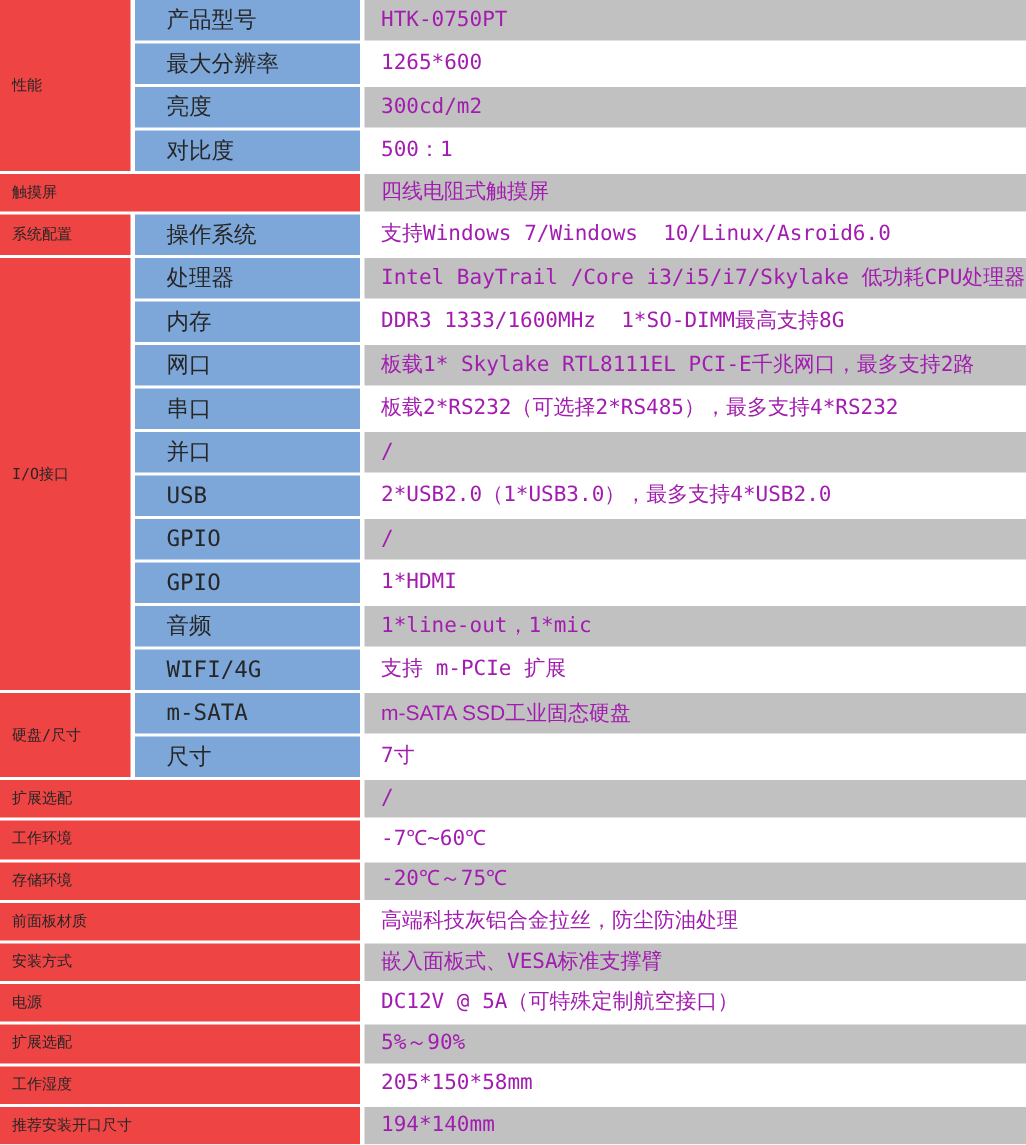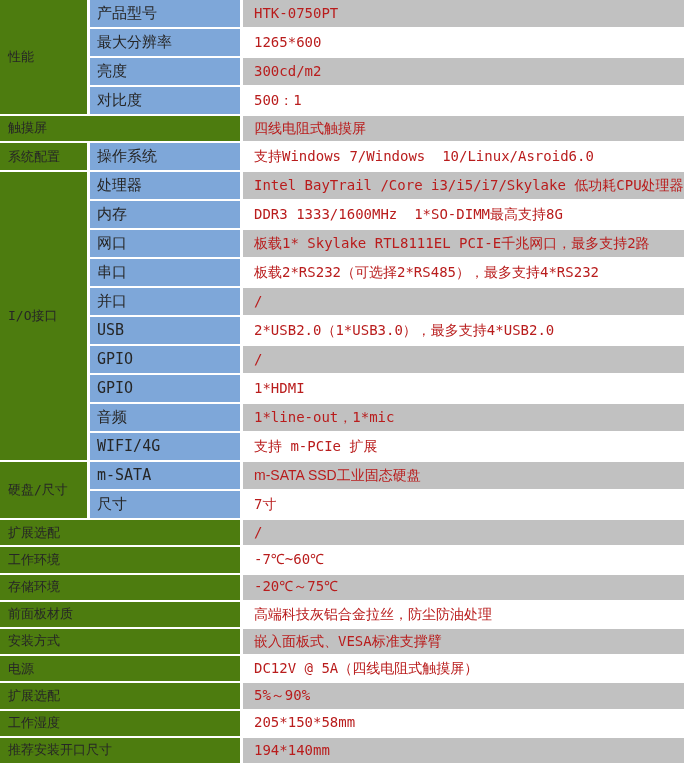--- a/index.html
+++ b/index.html
@@ -22,36 +22,36 @@
     height: 767px;
     margin: -2px -3px;
     font-family: "DejaVu Sans Mono", "Liberation Mono", monospace;
   }
   td {
     vertical-align: middle;
     overflow: hidden;
     line-height: 1.1;
   }
   td.cat {
-    background: #4d7c0f;
-    font-size: 13px;
+    background: #ef4444;
+    font-size: 10px;
     color: #262626;
     padding: 0 2px 0 8px;
     white-space: nowrap;
   }
   td.sub {
     background: #7ea7d9;
     font-size: 15px;
     color: #262626;
-    padding: 0 2px 0 7px;
+    padding: 0 2px 0 21px;
     white-space: nowrap;
   }
   td.val {
     font-size: 14px;
-    color: #b91c1c;
+    color: #a21caf;
     padding: 0 2px 0 11px;
     white-space: pre;
   }
   td.val.g { background: #c1c1c1; }
   td.val.w { background: #ffffff; }
   td.val.sans { font-family: "Liberation Sans", "DejaVu Sans", sans-serif; margin-left: 25px; }
 </style>
 </head>
 <body>
 
@@ -160,21 +160,21 @@
     <tr>
       <td class="cat" colspan="2">前面板材质</td>
       <td class="val w">高端科技灰铝合金拉丝，防尘防油处理</td>
     </tr>
     <tr>
       <td class="cat" colspan="2">安装方式</td>
       <td class="val g">嵌入面板式、VESA标准支撑臂</td>
     </tr>
     <tr>
       <td class="cat" colspan="2">电源</td>
-      <td class="val w">DC12V @ 5A（四线电阻式触摸屏）</td>
+      <td class="val w">DC12V @ 5A（可特殊定制航空接口）</td>
     </tr>
     <tr>
       <td class="cat" colspan="2">扩展选配</td>
       <td class="val g">5%～90%</td>
     </tr>
     <tr>
       <td class="cat" colspan="2">工作湿度</td>
       <td class="val w">205*150*58mm</td>
     </tr>
     <tr>

